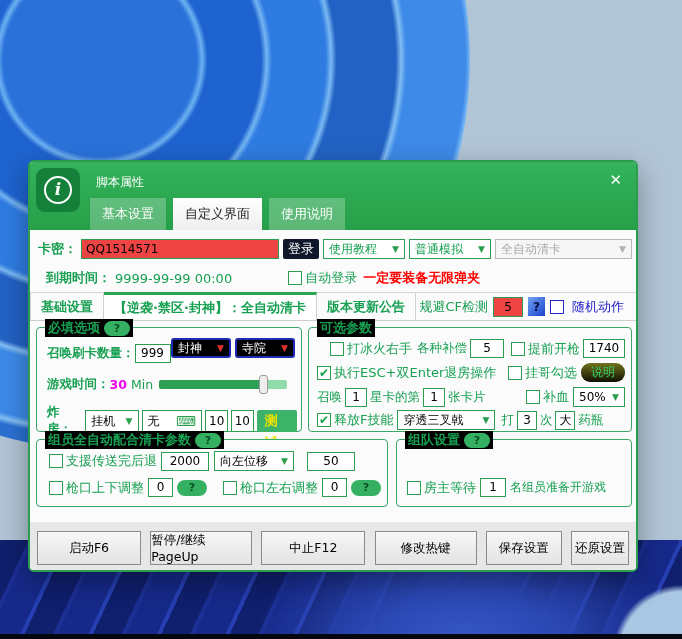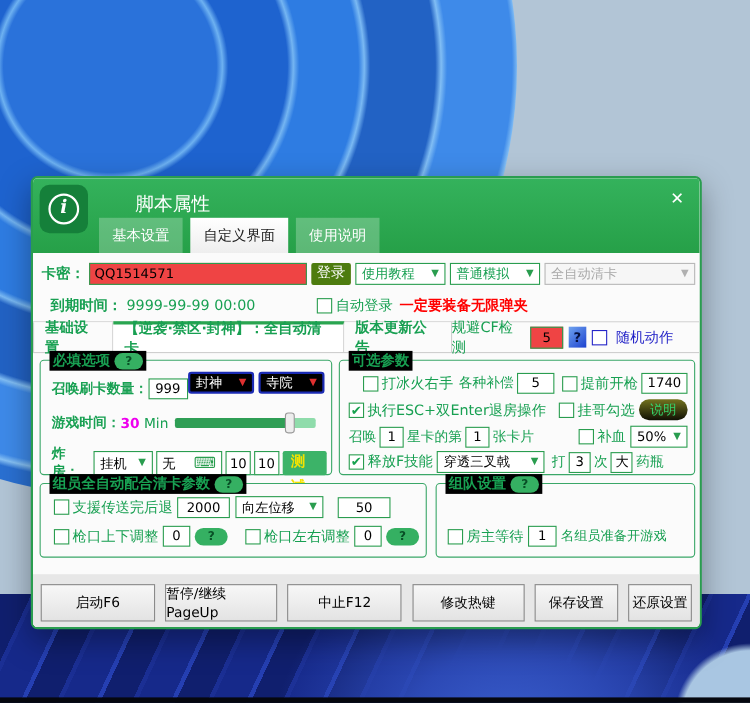--- a/index.html
+++ b/index.html
@@ -36,41 +36,41 @@
   .titlebar { position:relative; height:68px; background:linear-gradient(#34b25c,#26a048); }
   .app-icon {
     position:absolute; left:6px; top:6px; width:44px; height:44px; border-radius:9px;
     background:#15803a; display:flex; align-items:center; justify-content:center;
   }
   .app-icon .ring {
     width:28px; height:28px; border:2.5px solid #fff; border-radius:50%;
     display:flex; align-items:center; justify-content:center;
   }
   .app-icon .ring span { color:#fff; font:italic bold 17px "DejaVu Serif",serif; line-height:1; transform:translatey(-1px); }
-  .win-title { position:absolute; left:66px; top:12px; color:#fff; font-size:17px;margin-left:27px; }
+  .win-title { position:absolute; left:66px; top:12px; color:#fff; font-size:12px; }
   .win-close { position:absolute; right:14px; top:9px; color:#fff; font-size:15px; font-weight:bold; cursor:pointer; }
   .tabs { position:absolute; left:60px; bottom:0; display:flex; gap:7px; }
   .tab {
     min-width:76px; height:32px; padding:0 12px; display:flex; align-items:center; justify-content:center;
     background:rgba(255,255,255,.25); color:#fff; font-size:13px; cursor:pointer;
   }
   .tab.active { background:linear-gradient(#ffffff,#eeeeee); color:#222; }
 
   
   .content { position:relative; height:344px; background:#fbfbfb; }
   .g { color:#18a052; }
   .row1 { position:absolute; left:8px; top:9px; width:594px; display:flex; align-items:center; gap:4px; }
   .row1 .lbl { font-size:13px; font-weight:bold; white-space:nowrap; }
   .inp {
     border:1px solid #2a9d4f; background:#ef4444; color:#000; font-size:12px;
     height:20px; line-height:18px; text-align:center; display:inline-block;
   }
   .inp.left { text-align:left; padding:0 4px; }
   .btn-login {
-    height:20px; padding:0 5px; background:#4d7c0f; color:#fff; font-size:13px;
+    height:20px; padding:0 5px; background:#0f172a; color:#fff; font-size:13px;
     line-height:20px; cursor:pointer; border-radius:2px;
   }
   .sel {
     border:1px solid #2a9d4f; background:#fff; height:20px; display:inline-flex;
     align-items:center; justify-content:space-between; padding:0 5px; font-size:12px; cursor:pointer;
   }
   .sel .ar { color:#2a9d4f; font-size:9px; margin-left:4px; }
   .sel.disabled { border-color:#b9b9b9; color:#a9a9a9; background:#f6f6f6; }
   .sel.disabled .ar { color:#b0b0b0; }
 
@@ -80,21 +80,21 @@
   .cb { width:14px; height:14px; border:1.5px solid #2a9d4f; background:#fff; display:inline-flex; align-items:center; justify-content:center; cursor:pointer; flex:none; }
   .cb .ck { color:#17a24f; font-size:12px; font-weight:bold; line-height:1; }
   .cb.blue { border-color:#2424c8; }
   .cblbl { margin-left:3px; font-size:13px; cursor:pointer; white-space:nowrap; }
 
   
   .subtabs { position:absolute; left:0; top:62px; width:100%; height:29px; border-top:1px solid #d4d4d4; border-bottom:1px solid #cfcfcf; display:flex; align-items:stretch; }
   .stab { display:flex; align-items:center; padding:0 10px; font-size:13px; font-weight:bold; color:#18a052; border-right:1px solid #cfcfcf; cursor:pointer; background:#fbfbfb; }
   .stab:first-child { border-left:1px solid #cfcfcf; }
   .stab.active { border-top:3px solid #2aa550; margin-top:-1px; background:#fff; }
-  .cfarea { margin-left:auto; display:flex; align-items:center; gap:5px; padding-right:24px; font-size:13px; }
+  .cfarea { margin-left:auto; display:flex; align-items:center; gap:5px; padding-right:12px; font-size:13px; }
   .qblue {
     width:17px; height:19px; background:linear-gradient(135deg,#6fa3ef,#1c41cf);
     color:#05103f; font-size:12px; font-weight:bold; display:flex; align-items:center; justify-content:center; cursor:pointer;
   }
   .cfarea .rand { color:#2424c8; }
 
   
   .grp { position:absolute; border:1px solid #3aa768; border-radius:4px; background:#fbfbfb; }
   .legend { position:absolute; top:-9px; left:8px; background:#000000; padding:0 3px; font-size:13px; font-weight:bold; color:#18a052; display:flex; align-items:center; gap:4px; white-space:nowrap; }
   .qgreen {

